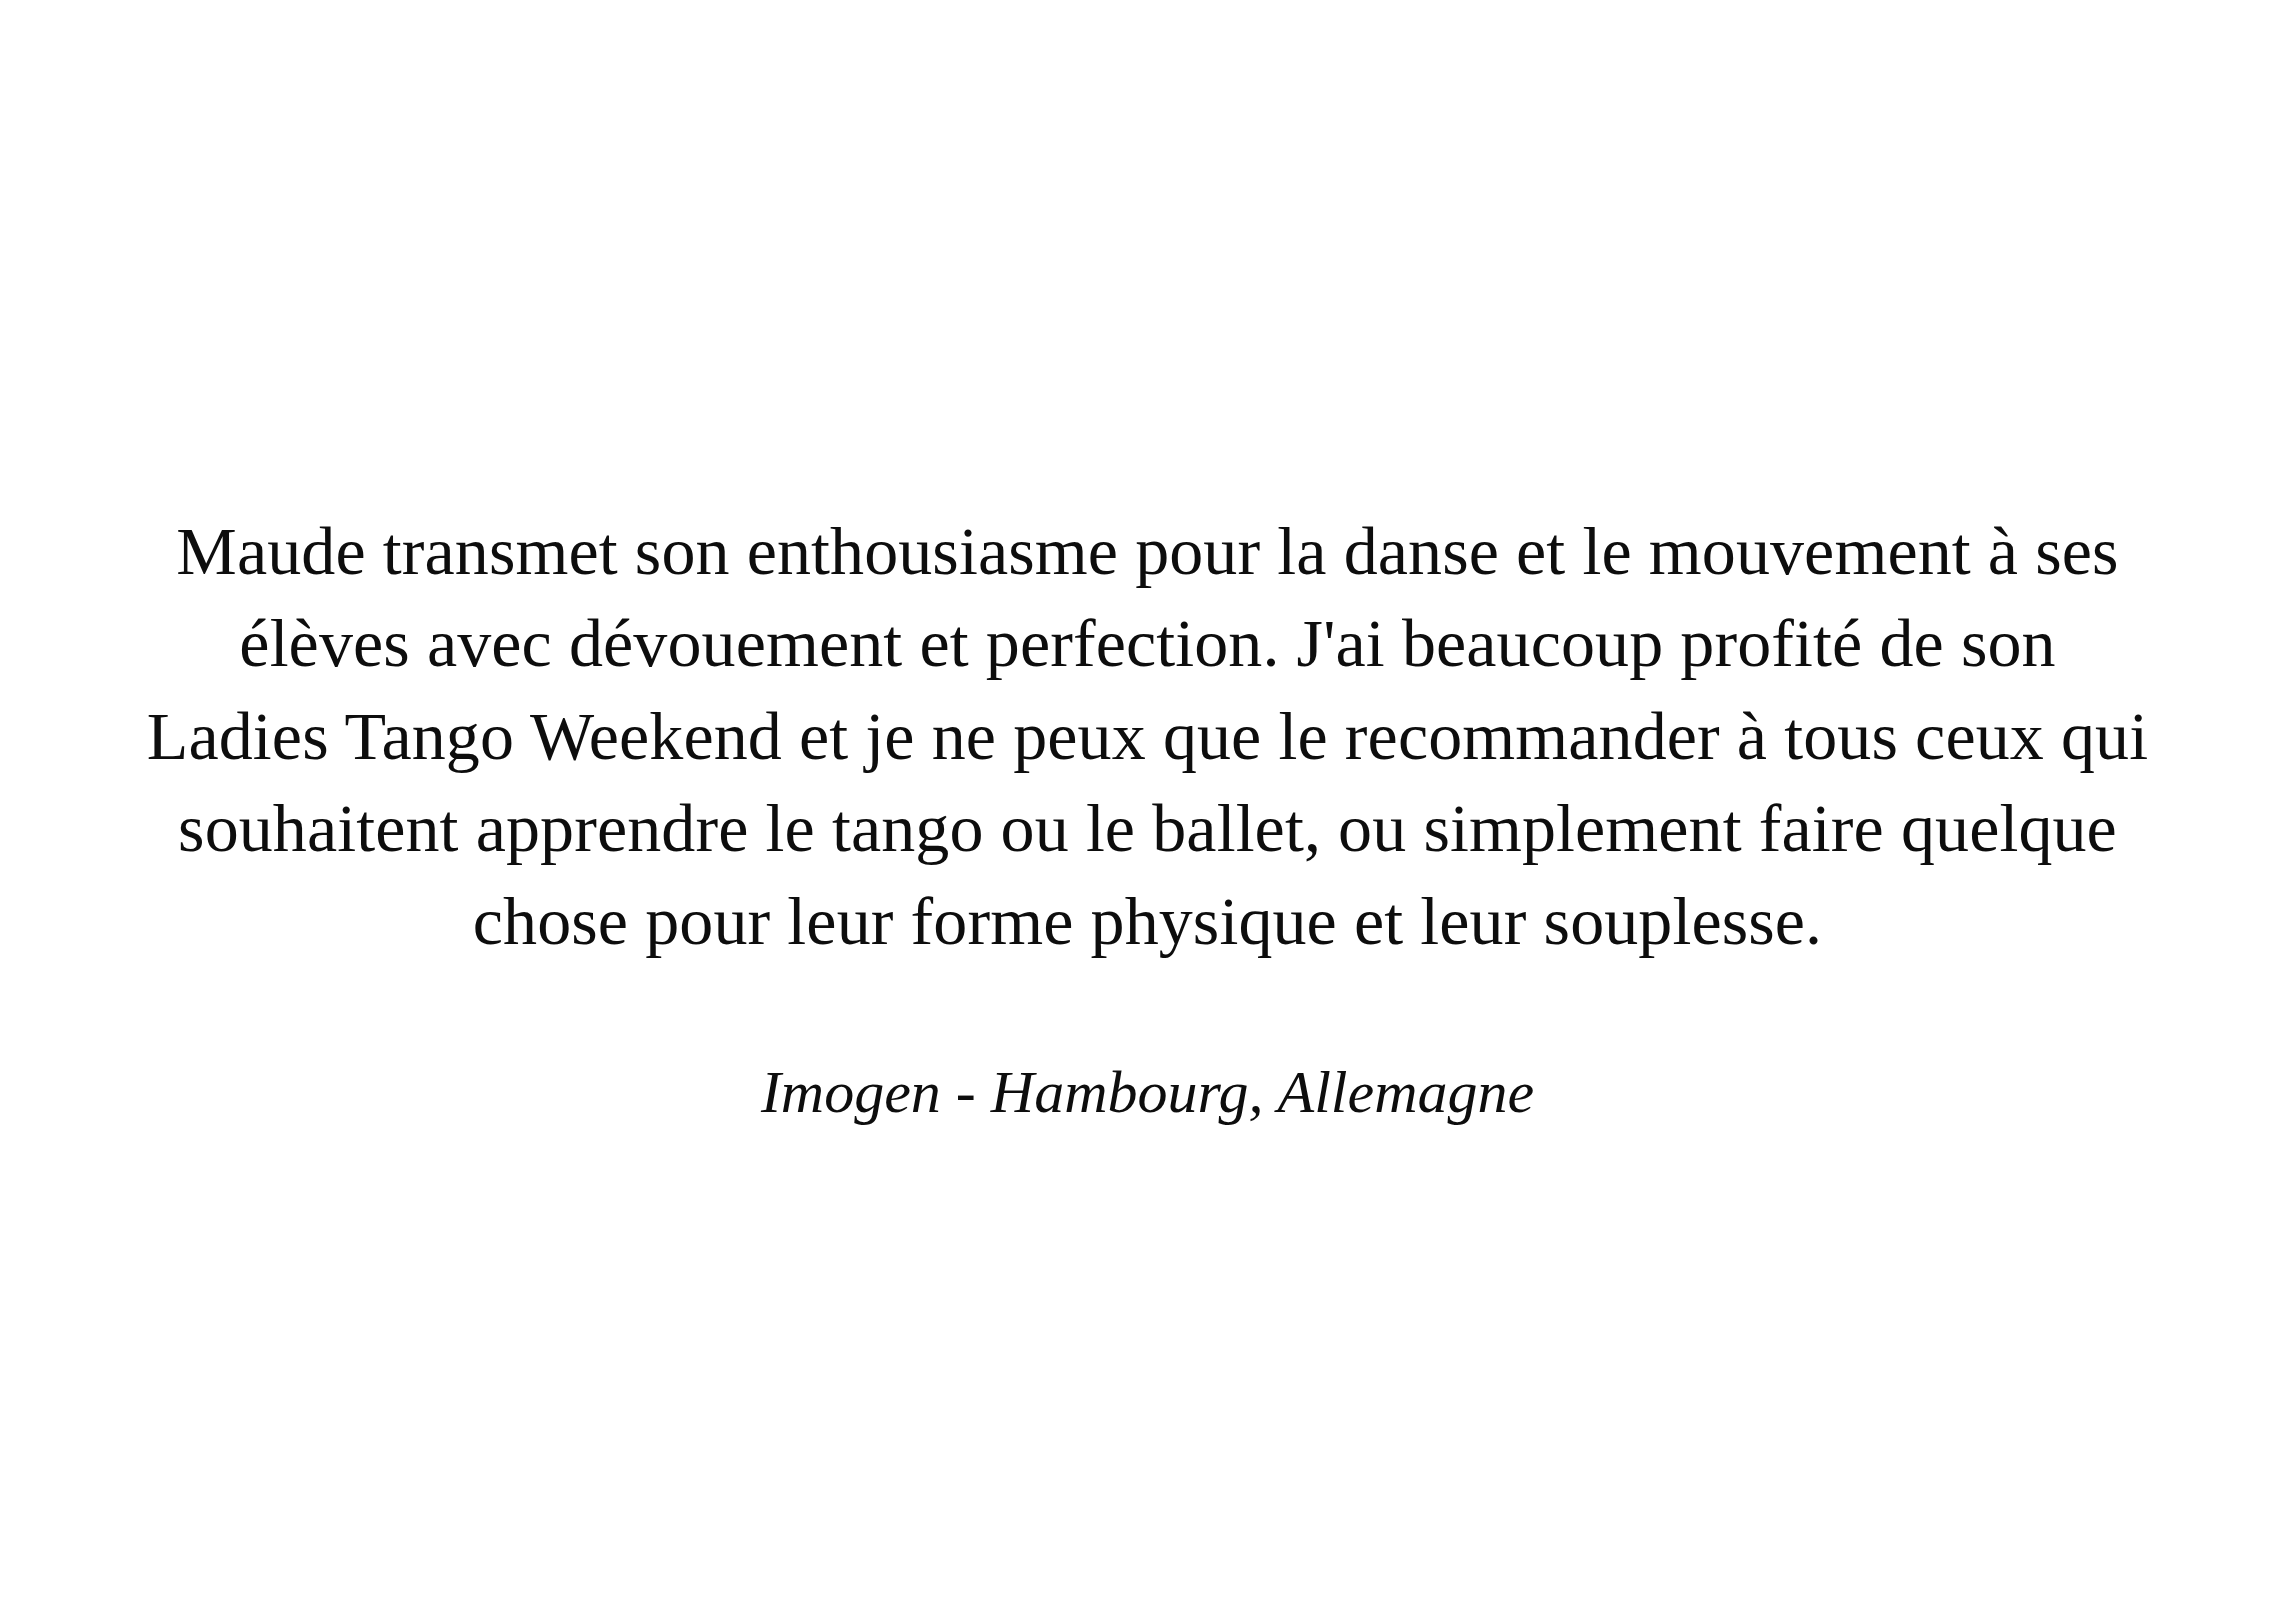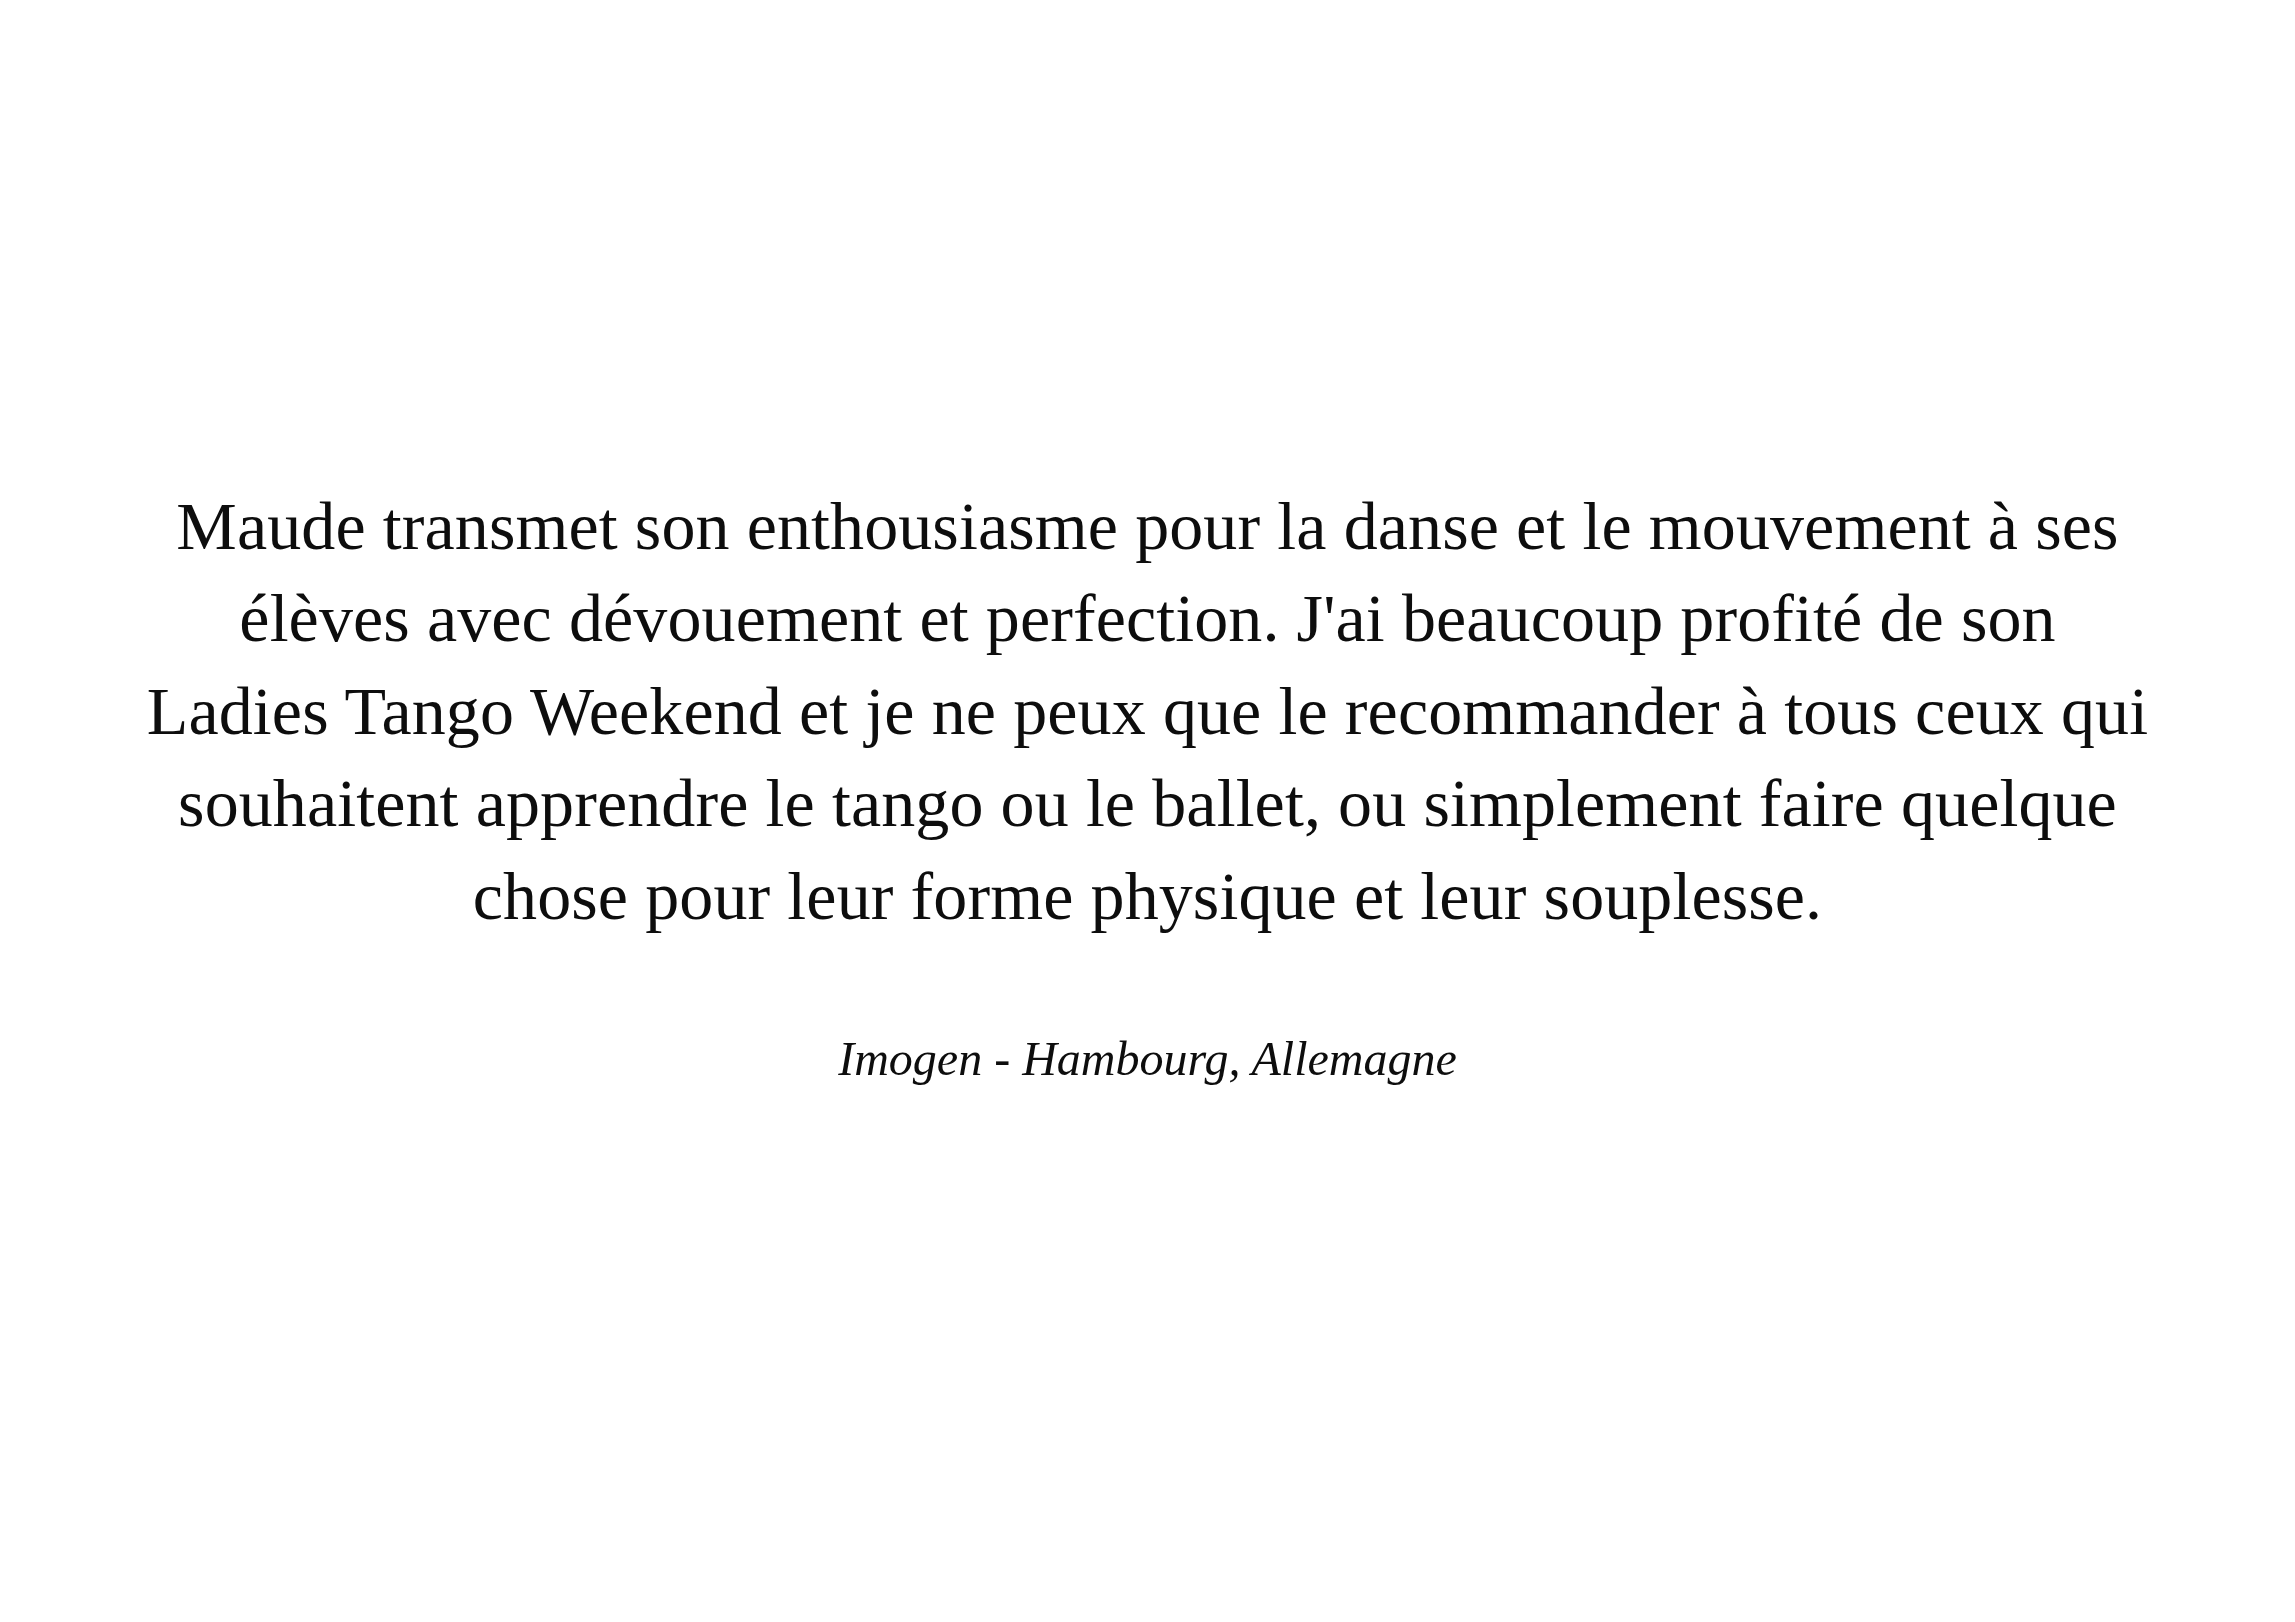--- a/index.html
+++ b/index.html
@@ -17,36 +17,36 @@
   .page {
     width: 2295px;
     height: 1623px;
     box-sizing: border-box;
     position: relative;
     background: #ffffff;
   }
   .testimonial-block {
     position: absolute;
     left: 143px;
-    top: 480px;
+    top: 505px;
     width: 2009px;
   }
   .quote-text {
     font-size: 68px;
     line-height: 1.36;
     text-align: center;
     color: #0d0d0d;
     font-weight: 400;
     letter-spacing: 0.1px;
     margin: 0;
   }
   .attribution {
     margin: 0;
     margin-top: 86px;
-    font-size: 48px;
+    font-size: 60px;
     line-height: 1.3;
     text-align: center;
     font-style: italic;
     color: #0d0d0d;
   }
 </style>
 </head>
 <body>
 
 <div class="page">

